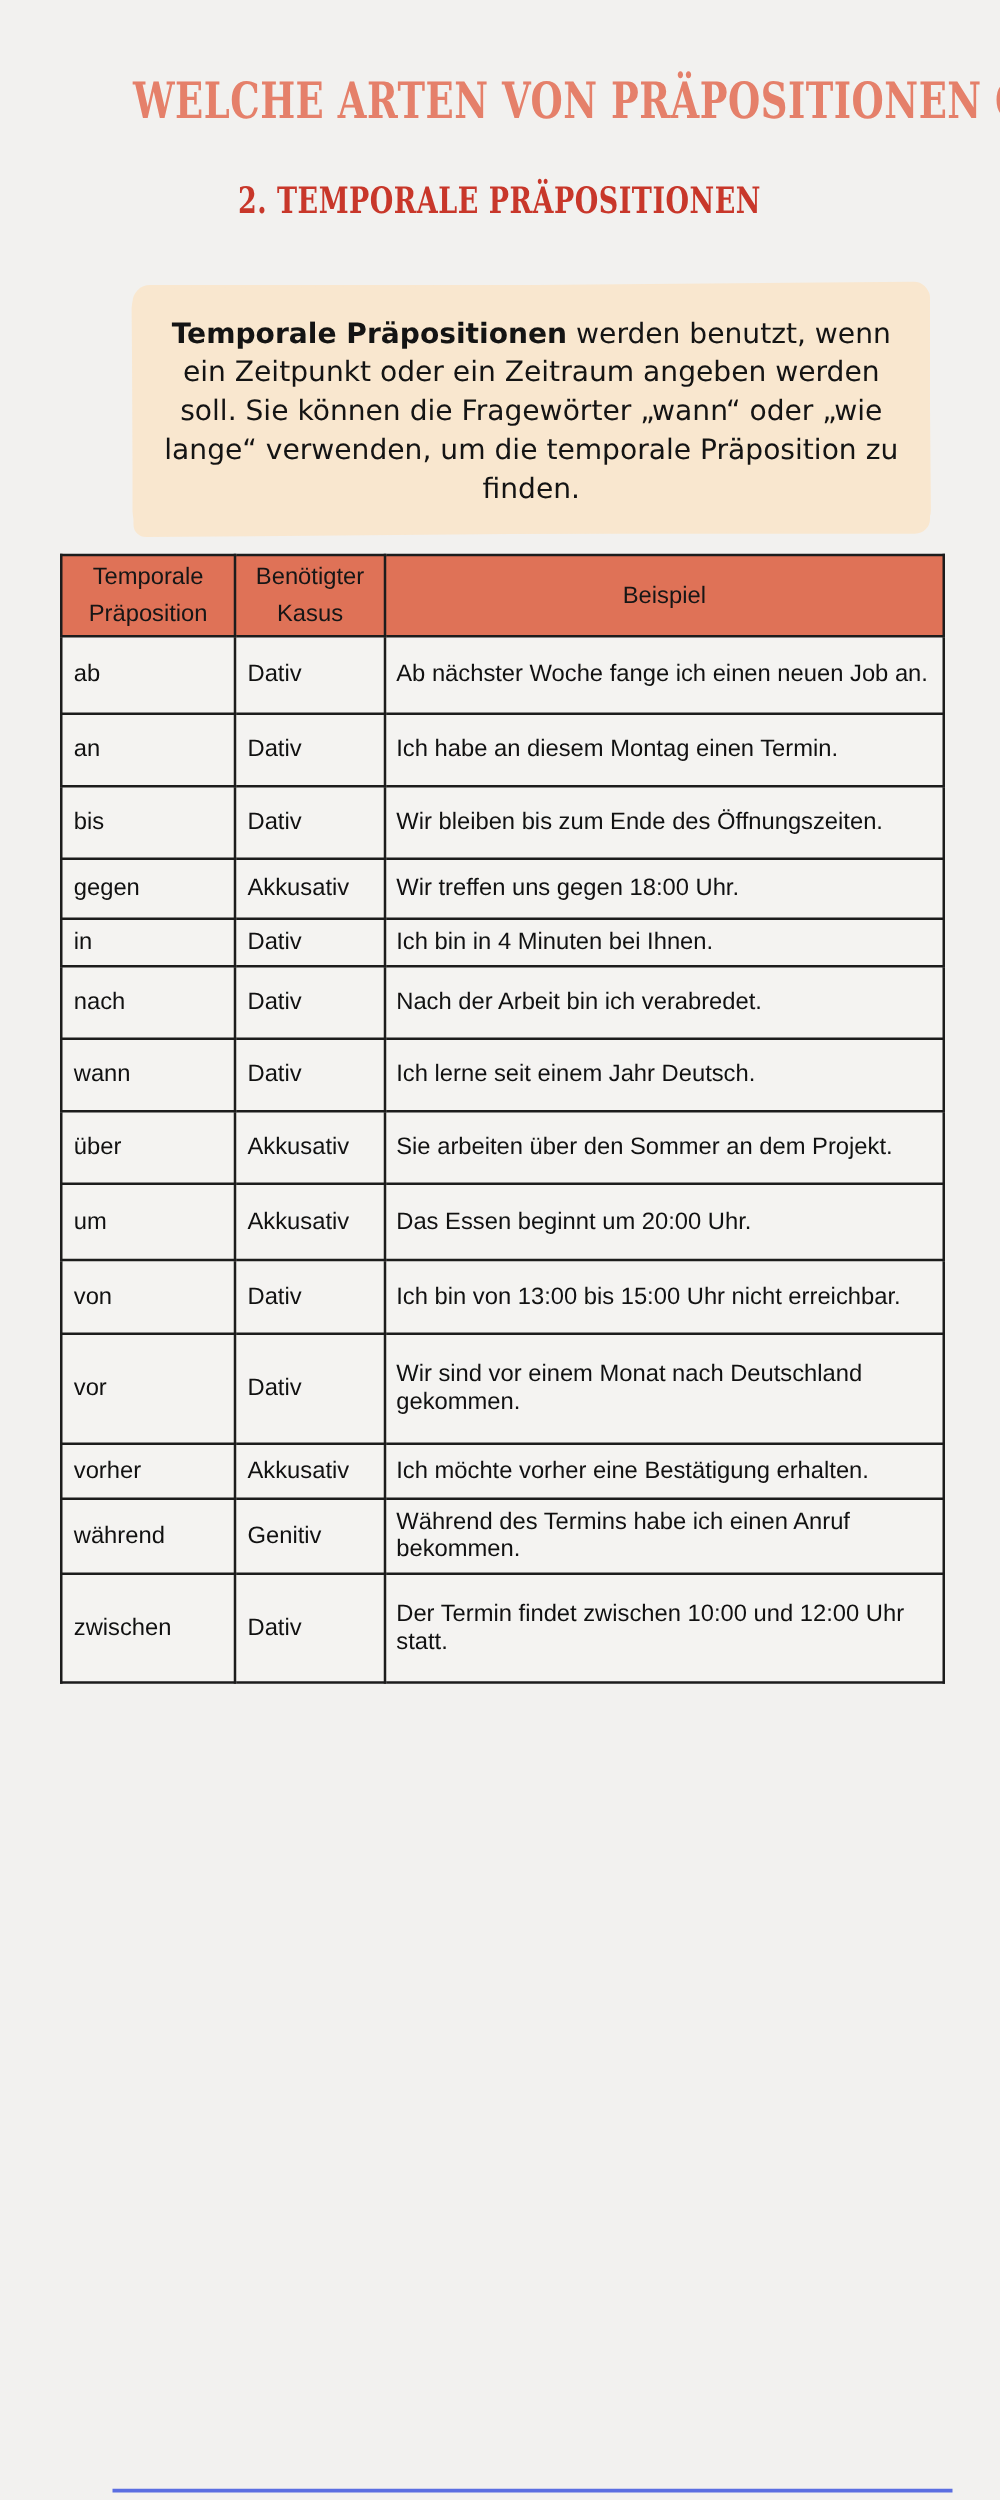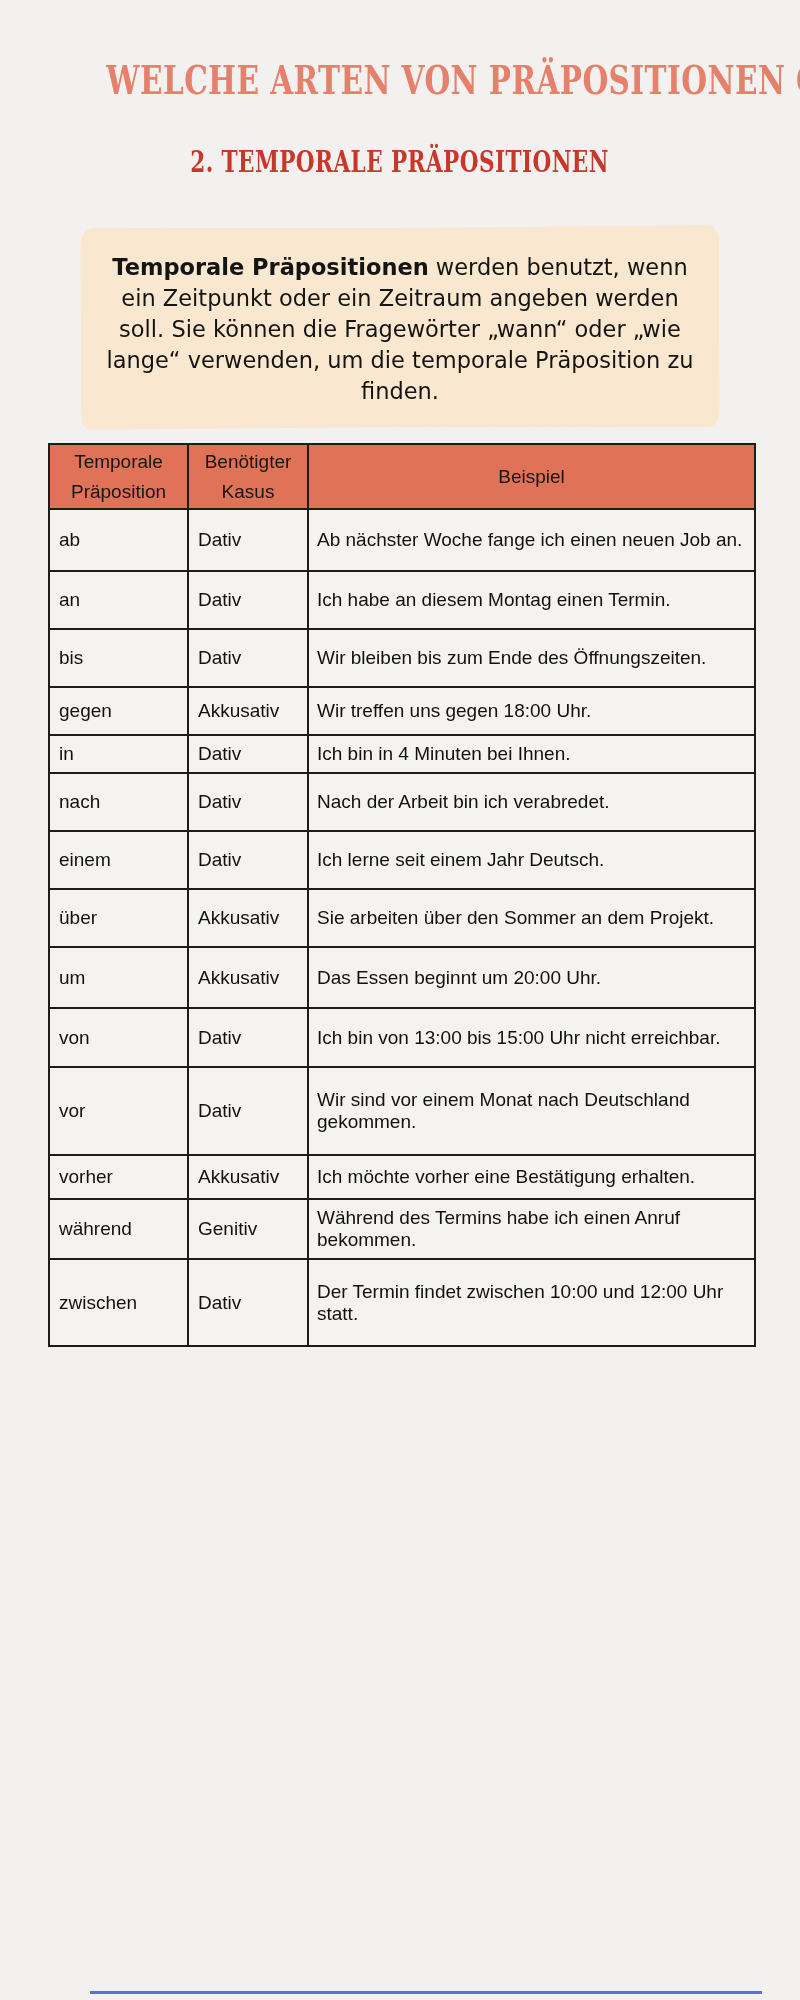--- a/index.html
+++ b/index.html
@@ -41,21 +41,21 @@
   .page-subtitle{
     position:absolute;top:146px;left:0;width:800px;
     text-align:center;
     font-family:"DejaVu Serif","Liberation Serif",serif;
     font-weight:bold;
     font-size:27px;
     letter-spacing:.5px;
     color:var(--subtitle);
   }
   .intro-box{
-    position:absolute;top:228px;left:81px;width:638px;min-height:182px;
+    position:absolute;top:228px;left:106px;width:638px;min-height:182px;
     background:var(--intro-background);
     border-radius:14px 10px 12px 18px;
     padding:24px 18px 20px 18px;
     text-align:center;
   }
   .intro-box::before{
     content:"";
     position:absolute;inset:0;
     background:var(--intro-background);
     border-radius:16px 12px 16px 10px;
@@ -176,21 +176,21 @@
     <td class="col-beispiel">Ich bin in 4 Minuten bei Ihnen.</td>
   </tr>
 
   <tr>
     <td class="col-preposition">nach</td>
     <td class="col-kasus">Dativ</td>
     <td class="col-beispiel">Nach der Arbeit bin ich verabredet.</td>
   </tr>
 
   <tr>
-    <td class="col-preposition">einem</td>
+    <td class="col-preposition">wann</td>
     <td class="col-kasus">Dativ</td>
     <td class="col-beispiel">Ich lerne seit einem Jahr Deutsch.</td>
   </tr>
 
   <tr>
     <td class="col-preposition">über</td>
     <td class="col-kasus">Akkusativ</td>
     <td class="col-beispiel">Sie arbeiten über den Sommer an dem Projekt.</td>
   </tr>
 

